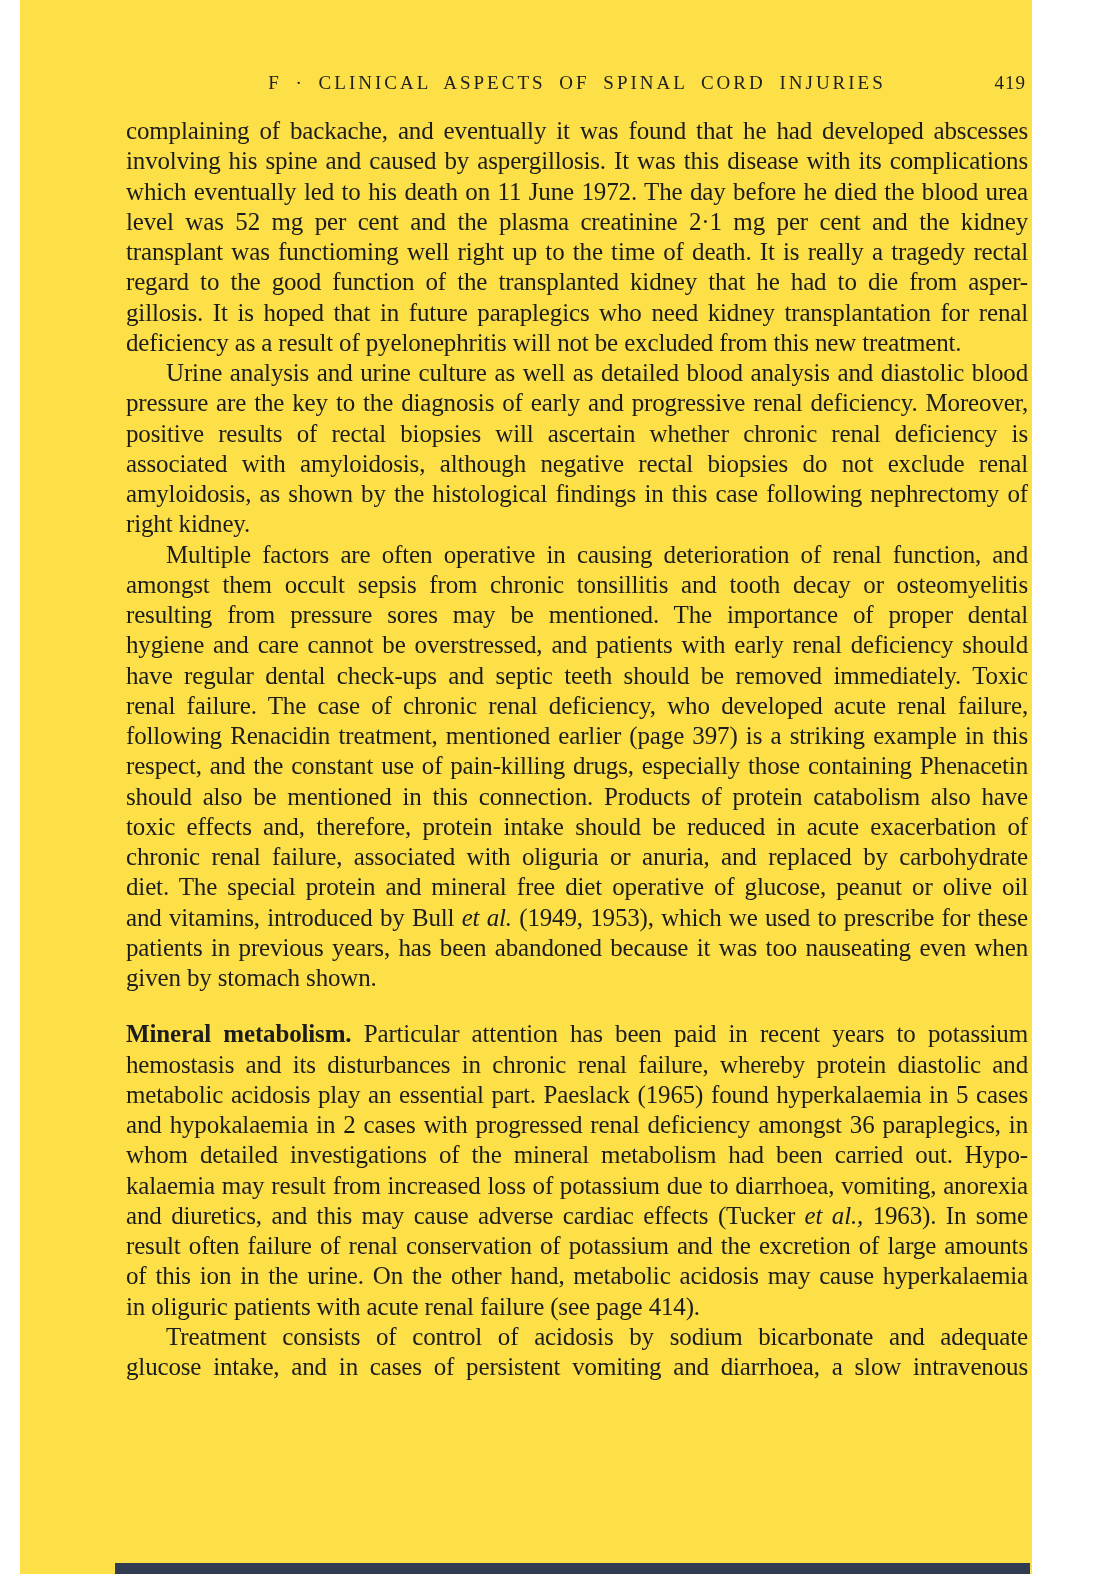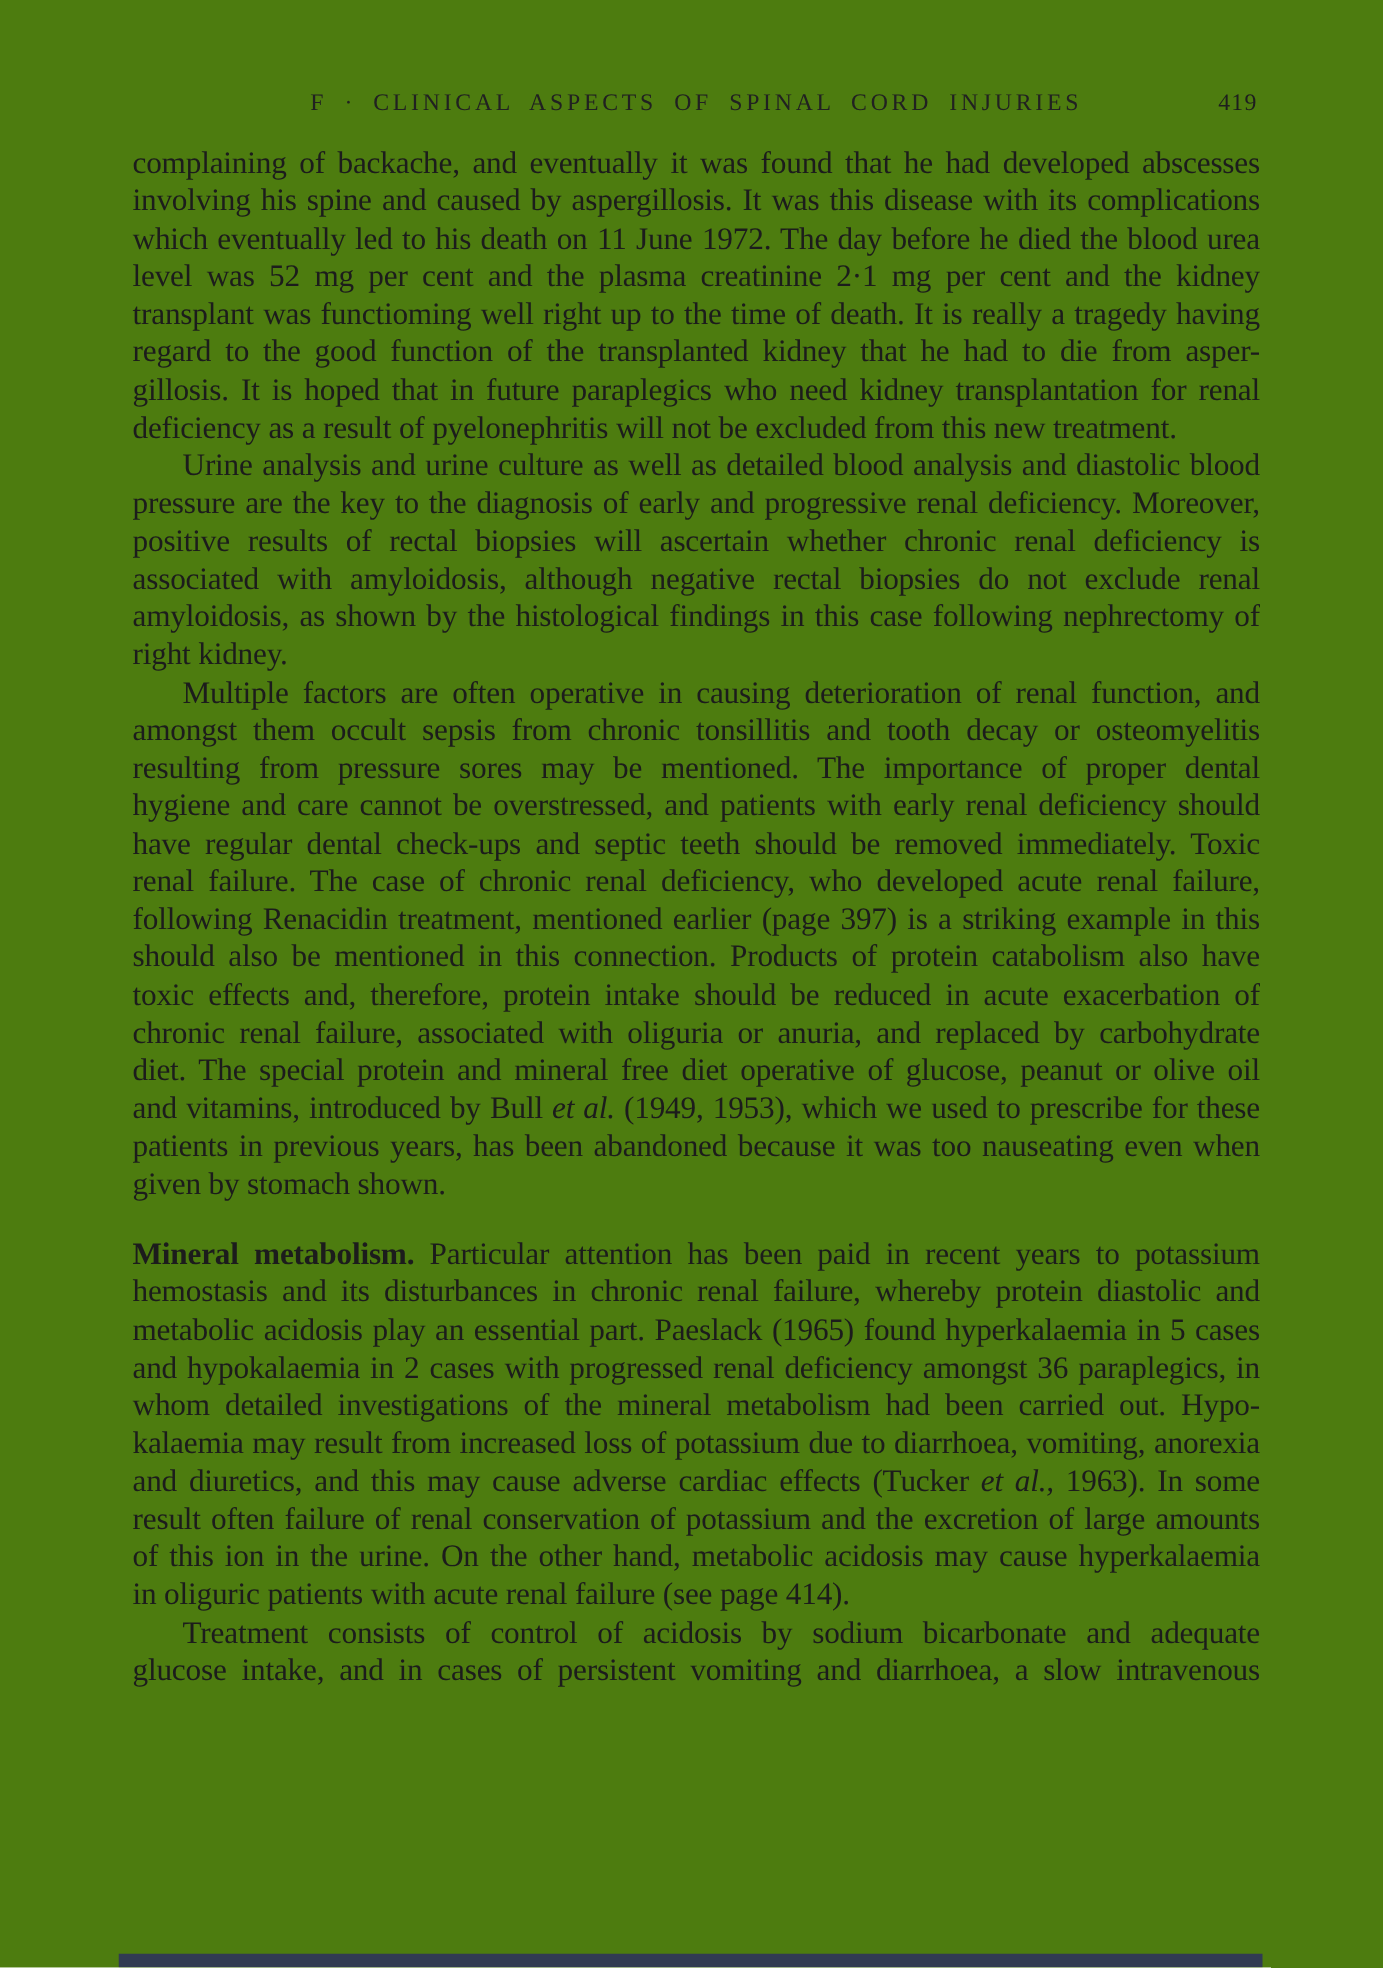--- a/index.html
+++ b/index.html
@@ -1,23 +1,24 @@
 <!DOCTYPE html>
 <html><head>
 <meta charset="utf-8">
 <style>
   html, body { margin: 0; padding: 0; background: #ffffff; }
   .page {
     position: relative;
-    width: 1106px;
+    width: 1012px;
     height: 1574px;
-    background: #4d7c0f;
+    background: #fde047;
     color: #1e1e1e;
     font-family: "Liberation Serif", serif;
     overflow: hidden;
+    margin-left: 20px;
   }
   .running-head {
     position: absolute;
     top: 70px;
     left: 106px;
     width: 902px;
     height: 26px;
     font-size: 19px;
     line-height: 26px;
   }
@@ -74,41 +75,42 @@
     <span class="running-title">F · CLINICAL ASPECTS OF SPINAL CORD INJURIES</span>
     <span class="page-number">419</span>
   </header>
 
   <main class="body-text" id="body-text">
       <div class="paragraph">
         <div class="line">complaining of backache, and eventually it was found that he had developed abscesses</div>
         <div class="line">involving his spine and caused by aspergillosis. It was this disease with its complications</div>
         <div class="line">which eventually led to his death on 11 June 1972. The day before he died the blood urea</div>
         <div class="line">level was 52 mg per cent and the plasma creatinine 2·1 mg per cent and the kidney</div>
-        <div class="line">transplant was functioming well right up to the time of death. It is really a tragedy having</div>
+        <div class="line">transplant was functioming well right up to the time of death. It is really a tragedy rectal</div>
         <div class="line">regard to the good function of the transplanted kidney that he had to die from asper-</div>
         <div class="line">gillosis. It is hoped that in future paraplegics who need kidney transplantation for renal</div>
         <div class="line last">deficiency as a result of pyelonephritis will not be excluded from this new treatment.</div>
       </div>
       <div class="paragraph">
         <div class="line indent">Urine analysis and urine culture as well as detailed blood analysis and diastolic blood</div>
         <div class="line">pressure are the key to the diagnosis of early and progressive renal deficiency. Moreover,</div>
         <div class="line">positive results of rectal biopsies will ascertain whether chronic renal deficiency is</div>
         <div class="line">associated with amyloidosis, although negative rectal biopsies do not exclude renal</div>
         <div class="line">amyloidosis, as shown by the histological findings in this case following nephrectomy of the</div>
         <div class="line last">right kidney.</div>
       </div>
       <div class="paragraph">
         <div class="line indent">Multiple factors are often operative in causing deterioration of renal function, and</div>
         <div class="line">amongst them occult sepsis from chronic tonsillitis and tooth decay or osteomyelitis</div>
         <div class="line">resulting from pressure sores may be mentioned. The importance of proper dental</div>
         <div class="line">hygiene and care cannot be overstressed, and patients with early renal deficiency should</div>
         <div class="line">have regular dental check-ups and septic teeth should be removed immediately. Toxic</div>
         <div class="line">renal failure. The case of chronic renal deficiency, who developed acute renal failure,</div>
         <div class="line">following Renacidin treatment, mentioned earlier (page 397) is a striking example in this</div>
+        <div class="line">respect, and the constant use of pain-killing drugs, especially those containing Phenacetin</div>
         <div class="line">should also be mentioned in this connection. Products of protein catabolism also have</div>
         <div class="line">toxic effects and, therefore, protein intake should be reduced in acute exacerbation of</div>
         <div class="line">chronic renal failure, associated with oliguria or anuria, and replaced by carbohydrate</div>
         <div class="line">diet. The special protein and mineral free diet operative of glucose, peanut or olive oil</div>
         <div class="line">and vitamins, introduced by Bull <span class="it">et al.</span> (1949, 1953), which we used to prescribe for these</div>
         <div class="line">patients in previous years, has been abandoned because it was too nauseating even when</div>
         <div class="line last">given by stomach shown.</div>
       </div>
       <div class="paragraph space-before">
         <div class="line"><span class="bd">Mineral metabolism.</span> Particular attention has been paid in recent years to potassium</div>

